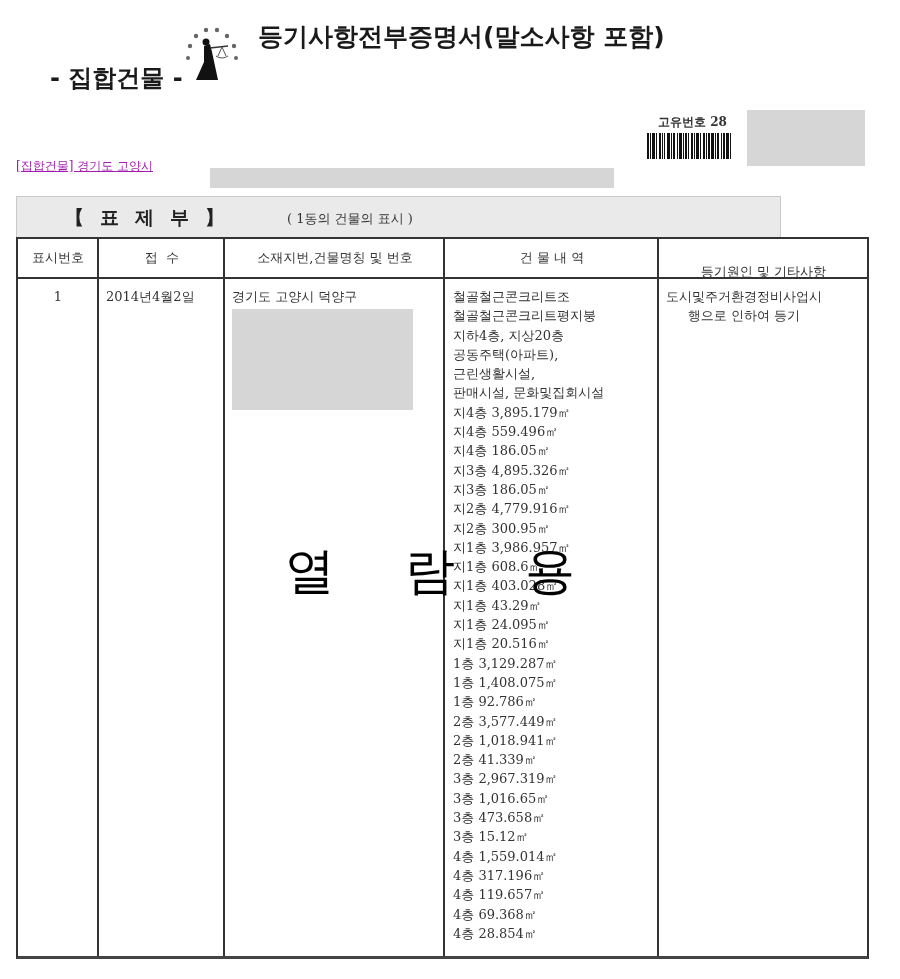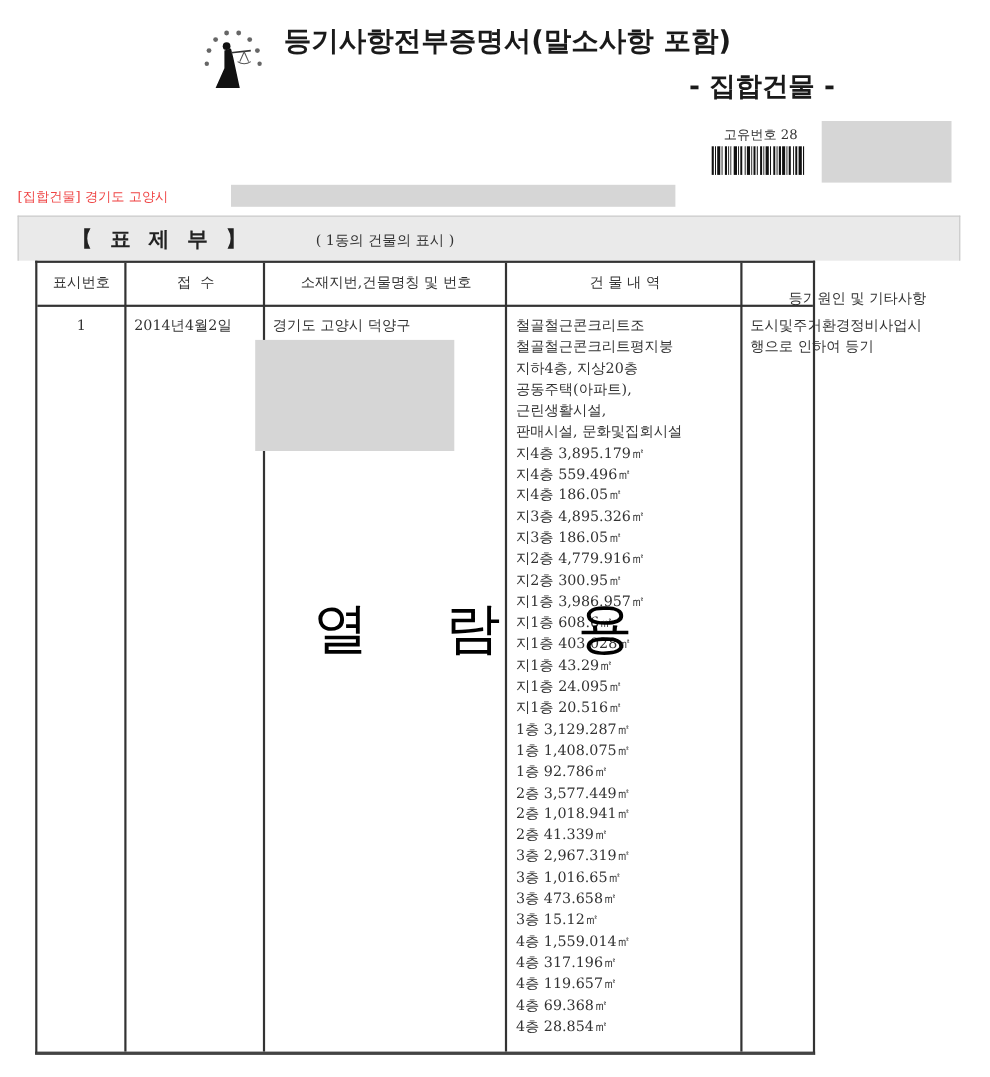--- a/index.html
+++ b/index.html
@@ -11,59 +11,59 @@
     .page { position: relative; width: 900px; height: 979px; }
 
     
     .logo { position: absolute; left: 182px; top: 24px; width: 60px; height: 60px; }
     .title-main {
       position: absolute; left: 258px; top: 20px;
       font-family: "DejaVu Sans", sans-serif; font-weight: bold;
       font-size: 25px; letter-spacing: 0px; color: #1a1a1a;
     }
     .title-sub {
-      position: absolute; left: 0; width: 759px; top: 62px; text-align: right;
+      position: absolute; left: 0; width: 759px; top: 62px; text-align: left;
       padding-left: 50px;
       font-family: "DejaVu Sans", sans-serif; font-weight: bold;
       font-size: 24px; color: #1a1a1a;
     }
 
     
     .unique-no {
-      position: absolute; left: 658px; top: 114px; font-size: 12px; color: #333;
+      position: absolute; left: 658px; top: 114px; font-size: 12px; color: #333; font-weight: bold;
     }
     .barcode {
       position: absolute; left: 647px; top: 133px; width: 110px; height: 26px;
       display: flex; align-items: stretch; gap: 0;
     }
     .barcode span { display: block; background: #111; height: 100%; }
     .redact { position: absolute; background: #d6d6d6; }
 
     
     .addr-line {
-      position: absolute; left: 16px; top: 171px; font-size: 12px; color: #ef4444;
+      position: absolute; left: 16px; top: 158px; font-size: 12px; color: #a21caf; text-decoration: underline;
     }
 
     
     .sec-head {
-      position: absolute; left: 16px; top: 196px; width: 857px; height: 41px;
+      position: absolute; left: 16px; top: 196px; width: 765px; height: 41px;
       background: #eaeaea; border-top: 1px solid #c8c8c8; border-right: 1px solid #c8c8c8;
       border-left: 1px solid #c8c8c8;
     }
     .sec-head .bracket-title {
       position: absolute; left: 48px; top: 8px; font-size: 19px; font-weight: bold; color: #222;
       letter-spacing: 2px;
     }
     .sec-head .bracket-title .gap { display: inline-block; width: 14px; }
     .sec-head .sub {
       position: absolute; left: 270px; top: 13px; font-size: 13px; color: #333;
     }
 
     .tbl {
-      position: absolute; left: 32px; top: 237px; width: 709px; height: 722px;
+      position: absolute; left: 16px; top: 237px; width: 853px; height: 722px;
       border: 2px solid #333; border-bottom: 3px solid #444; padding-left: 16px;
     }
     .hdr-row {
       position: absolute; left: 0; top: 0; width: 100%; height: 40px;
       border-bottom: 2px solid #333;
     }
     .col-line {
       position: absolute; top: 0; bottom: 0; width: 2px; background: #333;
     }
     .hcell {
@@ -227,21 +227,21 @@
         <div>3층 2,967.319㎡</div>
         <div>3층 1,016.65㎡</div>
         <div>3층 473.658㎡</div>
         <div>3층 15.12㎡</div>
         <div>4층 1,559.014㎡</div>
         <div>4층 317.196㎡</div>
         <div>4층 119.657㎡</div>
         <div>4층 69.368㎡</div>
         <div>4층 28.854㎡</div>
       </div>
-    <div class="dcell" id="cause" style="left:648px;">
+    <div class="dcell" id="cause" style="left:648px;text-align:center;">
         <div>도시및주거환경정비사업시</div>
         <div>행으로 인하여 등기</div>
       </div>
   </div>
 
   <div class="redact" style="left:232px;top:309px;width:181px;height:101px;"></div>
 
   <div class="watermark">열람용</div>
 </div>
 

